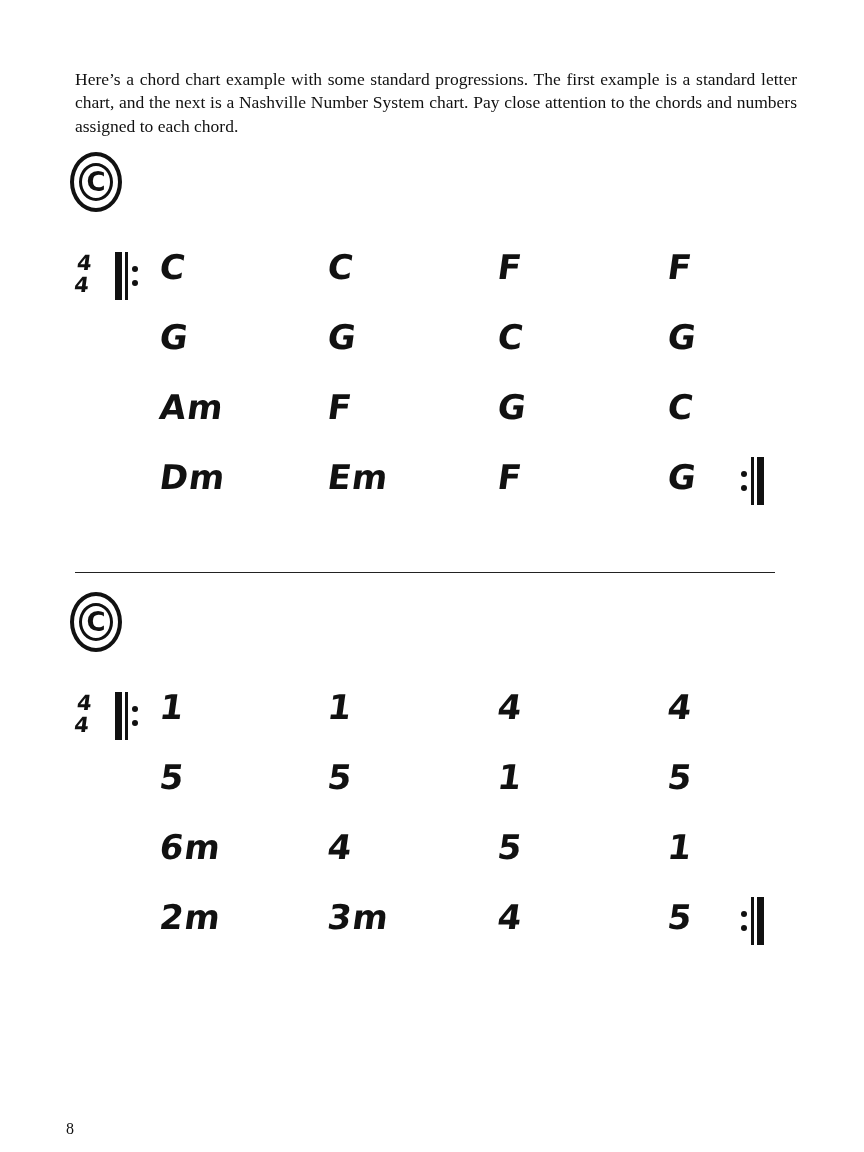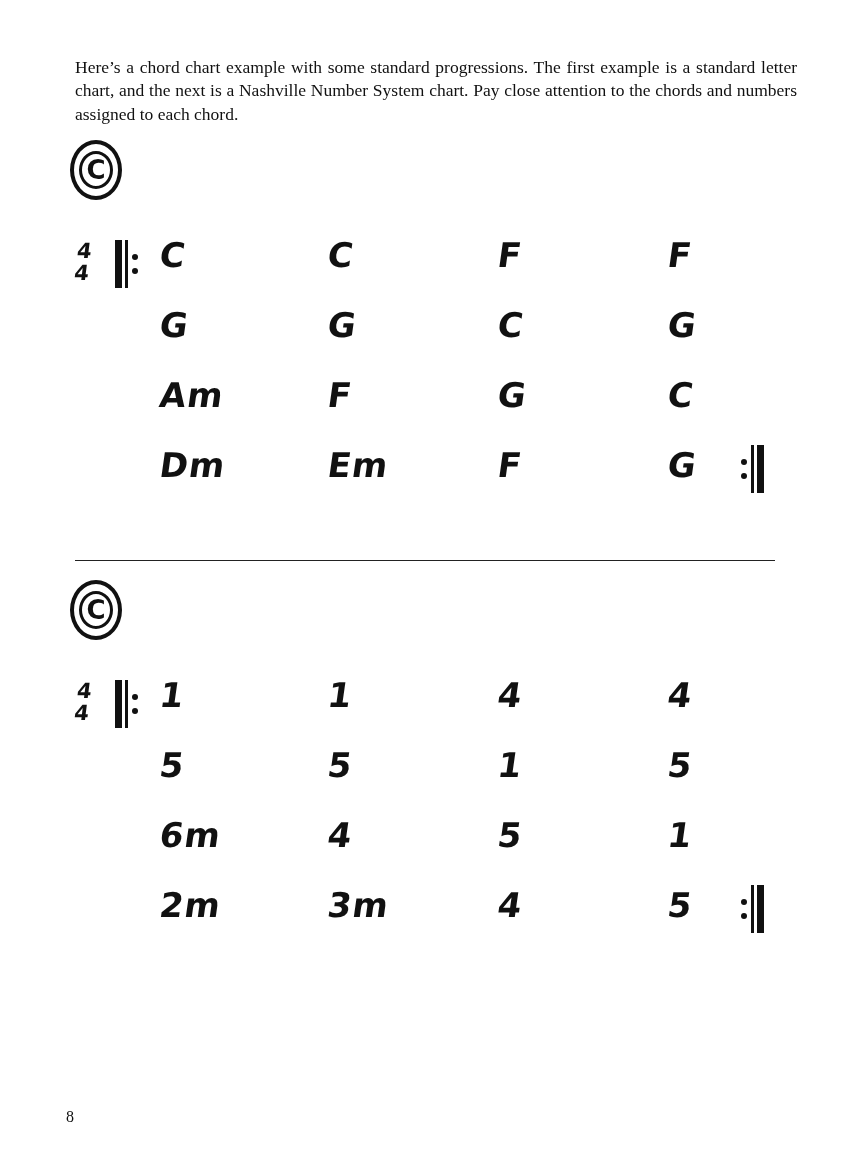--- a/index.html
+++ b/index.html
@@ -11,21 +11,21 @@
     width: 864px;
     height: 1152px;
     position: relative;
     font-family: "Liberation Serif", serif;
     color: #111111;
     overflow: hidden;
   }
 
   .page {
     position: absolute;
-    left: 0; top: 0;
+    left: 0; top: 12px;
     width: 864px;
     height: 873px;
   }
 
   
   .intro {
     position: absolute;
     left: 75px;
     top: 38px;
     width: 722px;

